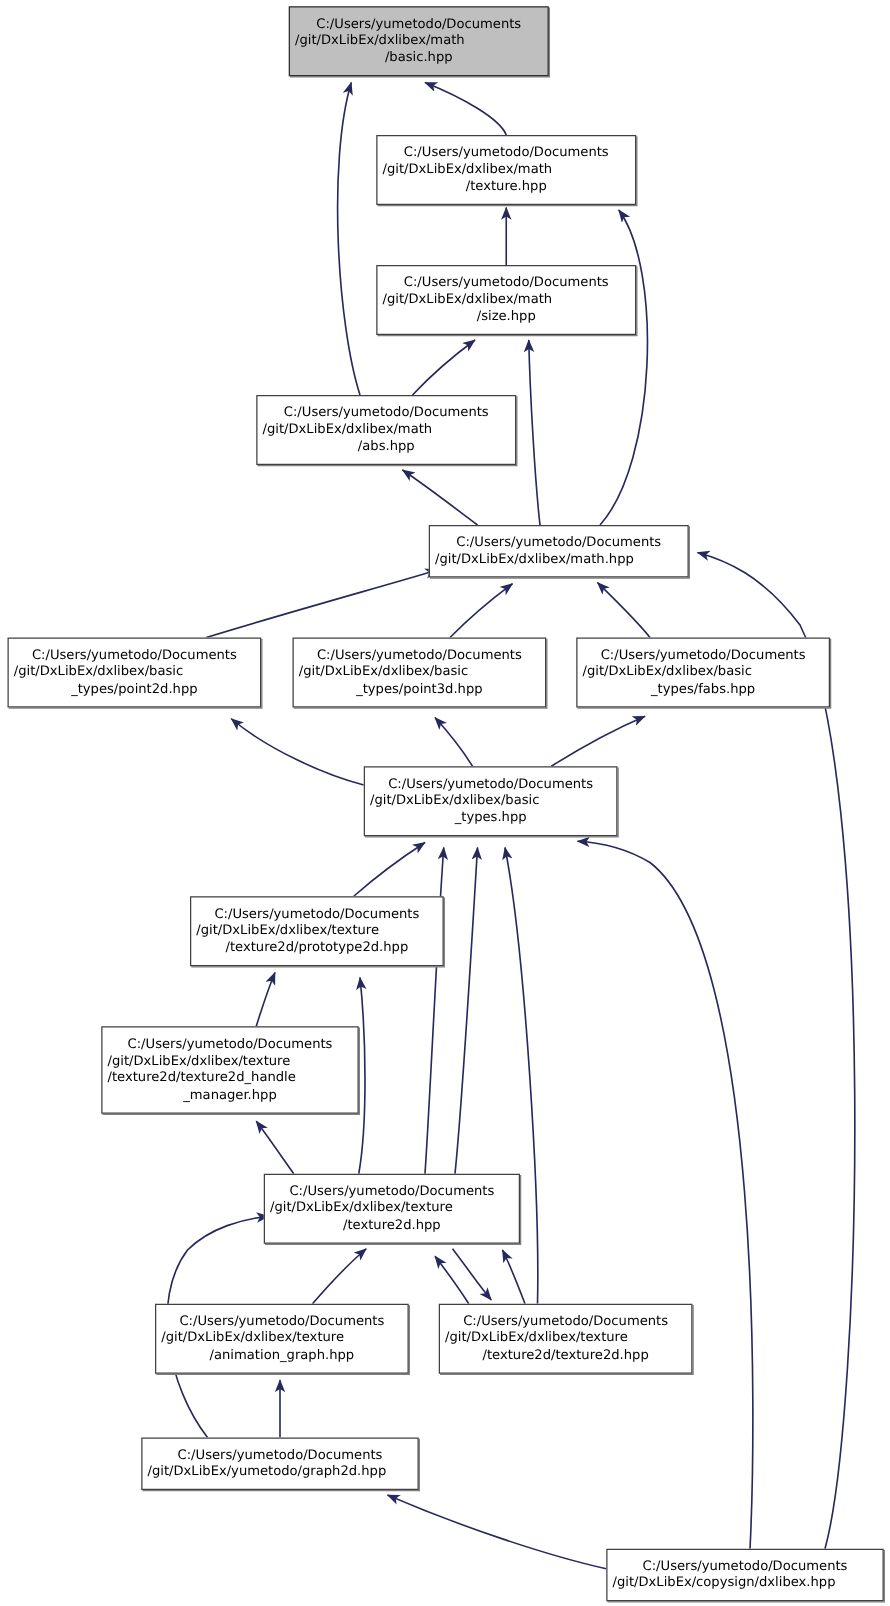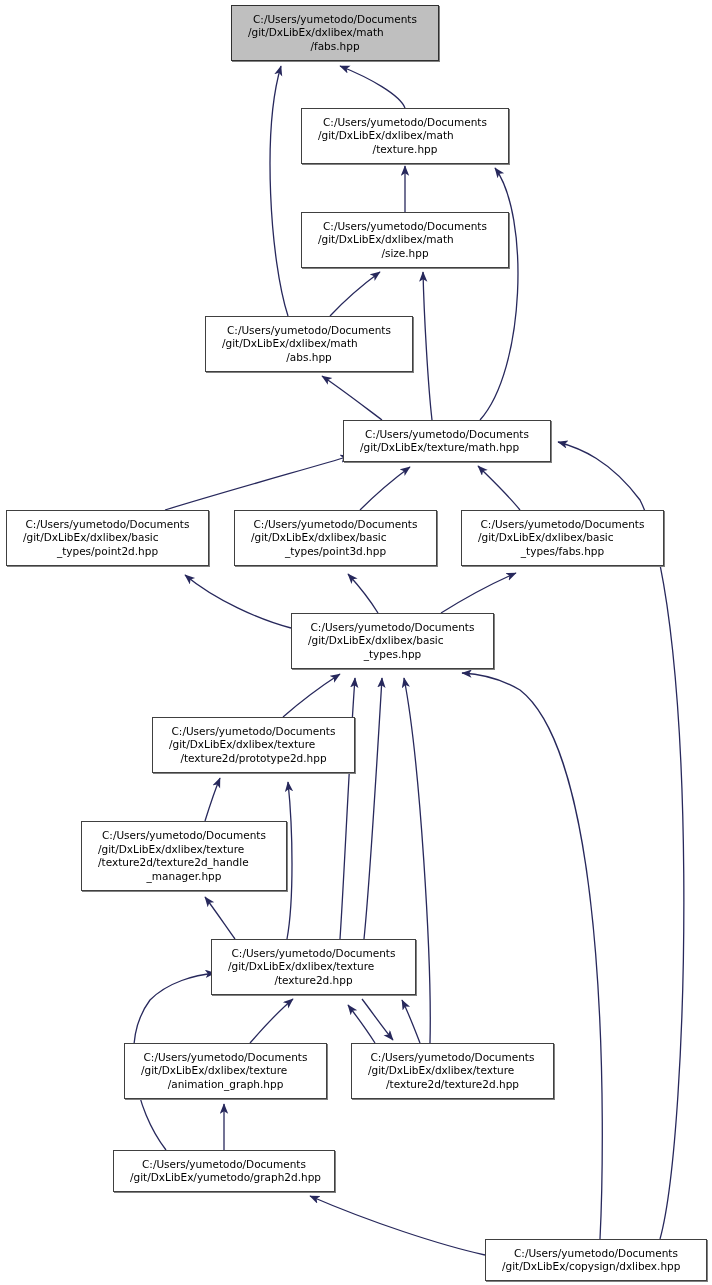--- a/index.html
+++ b/index.html
@@ -5,21 +5,21 @@
   html,body{margin:0;padding:0;background:#ffffff;}
   #canvas{position:relative;width:712px;height:1285px;background:#ffffff;
           font-family:"DejaVu Sans","Liberation Sans",sans-serif;overflow:hidden;}
   svg.edges{position:absolute;left:0;top:0;width:712px;height:1285px;pointer-events:none;}
   .node{position:absolute;box-sizing:border-box;border:1px solid #404040;
         background:#ffffff;color:#000000;font-size:10.5px;line-height:13.5px;
         text-align:center;display:flex;flex-direction:column;justify-content:center;
         align-items:center;box-shadow:1px 1px 0 #808080;z-index:2;}
   .node.root{background:#bfbfbf;border:1px solid #303030;}
   .node span{display:block;white-space:pre;}
-  .l-left{align-self:flex-start;padding-left:16px;}
+  .l-left{align-self:flex-start;padding-left:4px;}
   .l-center{align-self:center;}
 </style>
 </head>
 <body>
 
 <div id="canvas">
   <svg class="edges" viewBox="0 0 712 1285">
     <defs>
       <marker id="ah" markerWidth="9" markerHeight="9" refX="7.5" refY="3.2" orient="auto" markerUnits="strokeWidth">
         <path d="M0,0 L8,3.2 L0,6.4 L2,3.2 z" fill="#27285c"></path>
@@ -54,40 +54,40 @@
         <path d="M 420,1043 C 415,1030 408,1012 402,1000" fill="none" stroke="#27285c" stroke-width="1.3" marker-end="url(#ah)"></path>
         <path d="M 224,1150 L 224,1104" fill="none" stroke="#27285c" stroke-width="1.3" marker-end="url(#ah)"></path>
         <path d="M 485,1255 C 440,1245 370,1222 310,1196" fill="none" stroke="#27285c" stroke-width="1.3" marker-end="url(#ah)"></path>
         <path d="M 660,1239 C 690,1130 700,620 640,500 C 610,460 580,448 558,442" fill="none" stroke="#27285c" stroke-width="1.3" marker-end="url(#ah)"></path>
       </g>
   </svg>
   <div id="node-layer">
       <div class="node root" style="left: 231px; top: 5px; width: 208px; height: 56px;">
         <span class="l-center">C:/Users/yumetodo/Documents</span>
         <span class="l-left">/git/DxLibEx/dxlibex/math</span>
-        <span class="l-center">/fabs.hpp</span>
+        <span class="l-center">/basic.hpp</span>
       </div>
       <div class="node" style="left: 301px; top: 108px; width: 208px; height: 56px;">
         <span class="l-center">C:/Users/yumetodo/Documents</span>
         <span class="l-left">/git/DxLibEx/dxlibex/math</span>
         <span class="l-center">/texture.hpp</span>
       </div>
       <div class="node" style="left: 301px; top: 212px; width: 208px; height: 56px;">
         <span class="l-center">C:/Users/yumetodo/Documents</span>
         <span class="l-left">/git/DxLibEx/dxlibex/math</span>
         <span class="l-center">/size.hpp</span>
       </div>
       <div class="node" style="left: 205px; top: 316px; width: 208px; height: 56px;">
         <span class="l-center">C:/Users/yumetodo/Documents</span>
         <span class="l-left">/git/DxLibEx/dxlibex/math</span>
         <span class="l-center">/abs.hpp</span>
       </div>
       <div class="node" style="left: 343px; top: 420px; width: 208px; height: 42px;">
         <span class="l-center">C:/Users/yumetodo/Documents</span>
-        <span class="l-left">/git/DxLibEx/texture/math.hpp</span>
+        <span class="l-left">/git/DxLibEx/dxlibex/math.hpp</span>
       </div>
       <div class="node" style="left: 6px; top: 510px; width: 203px; height: 56px;">
         <span class="l-center">C:/Users/yumetodo/Documents</span>
         <span class="l-left">/git/DxLibEx/dxlibex/basic</span>
         <span class="l-center">_types/point2d.hpp</span>
       </div>
       <div class="node" style="left: 234px; top: 510px; width: 203px; height: 56px;">
         <span class="l-center">C:/Users/yumetodo/Documents</span>
         <span class="l-left">/git/DxLibEx/dxlibex/basic</span>
         <span class="l-center">_types/point3d.hpp</span>

